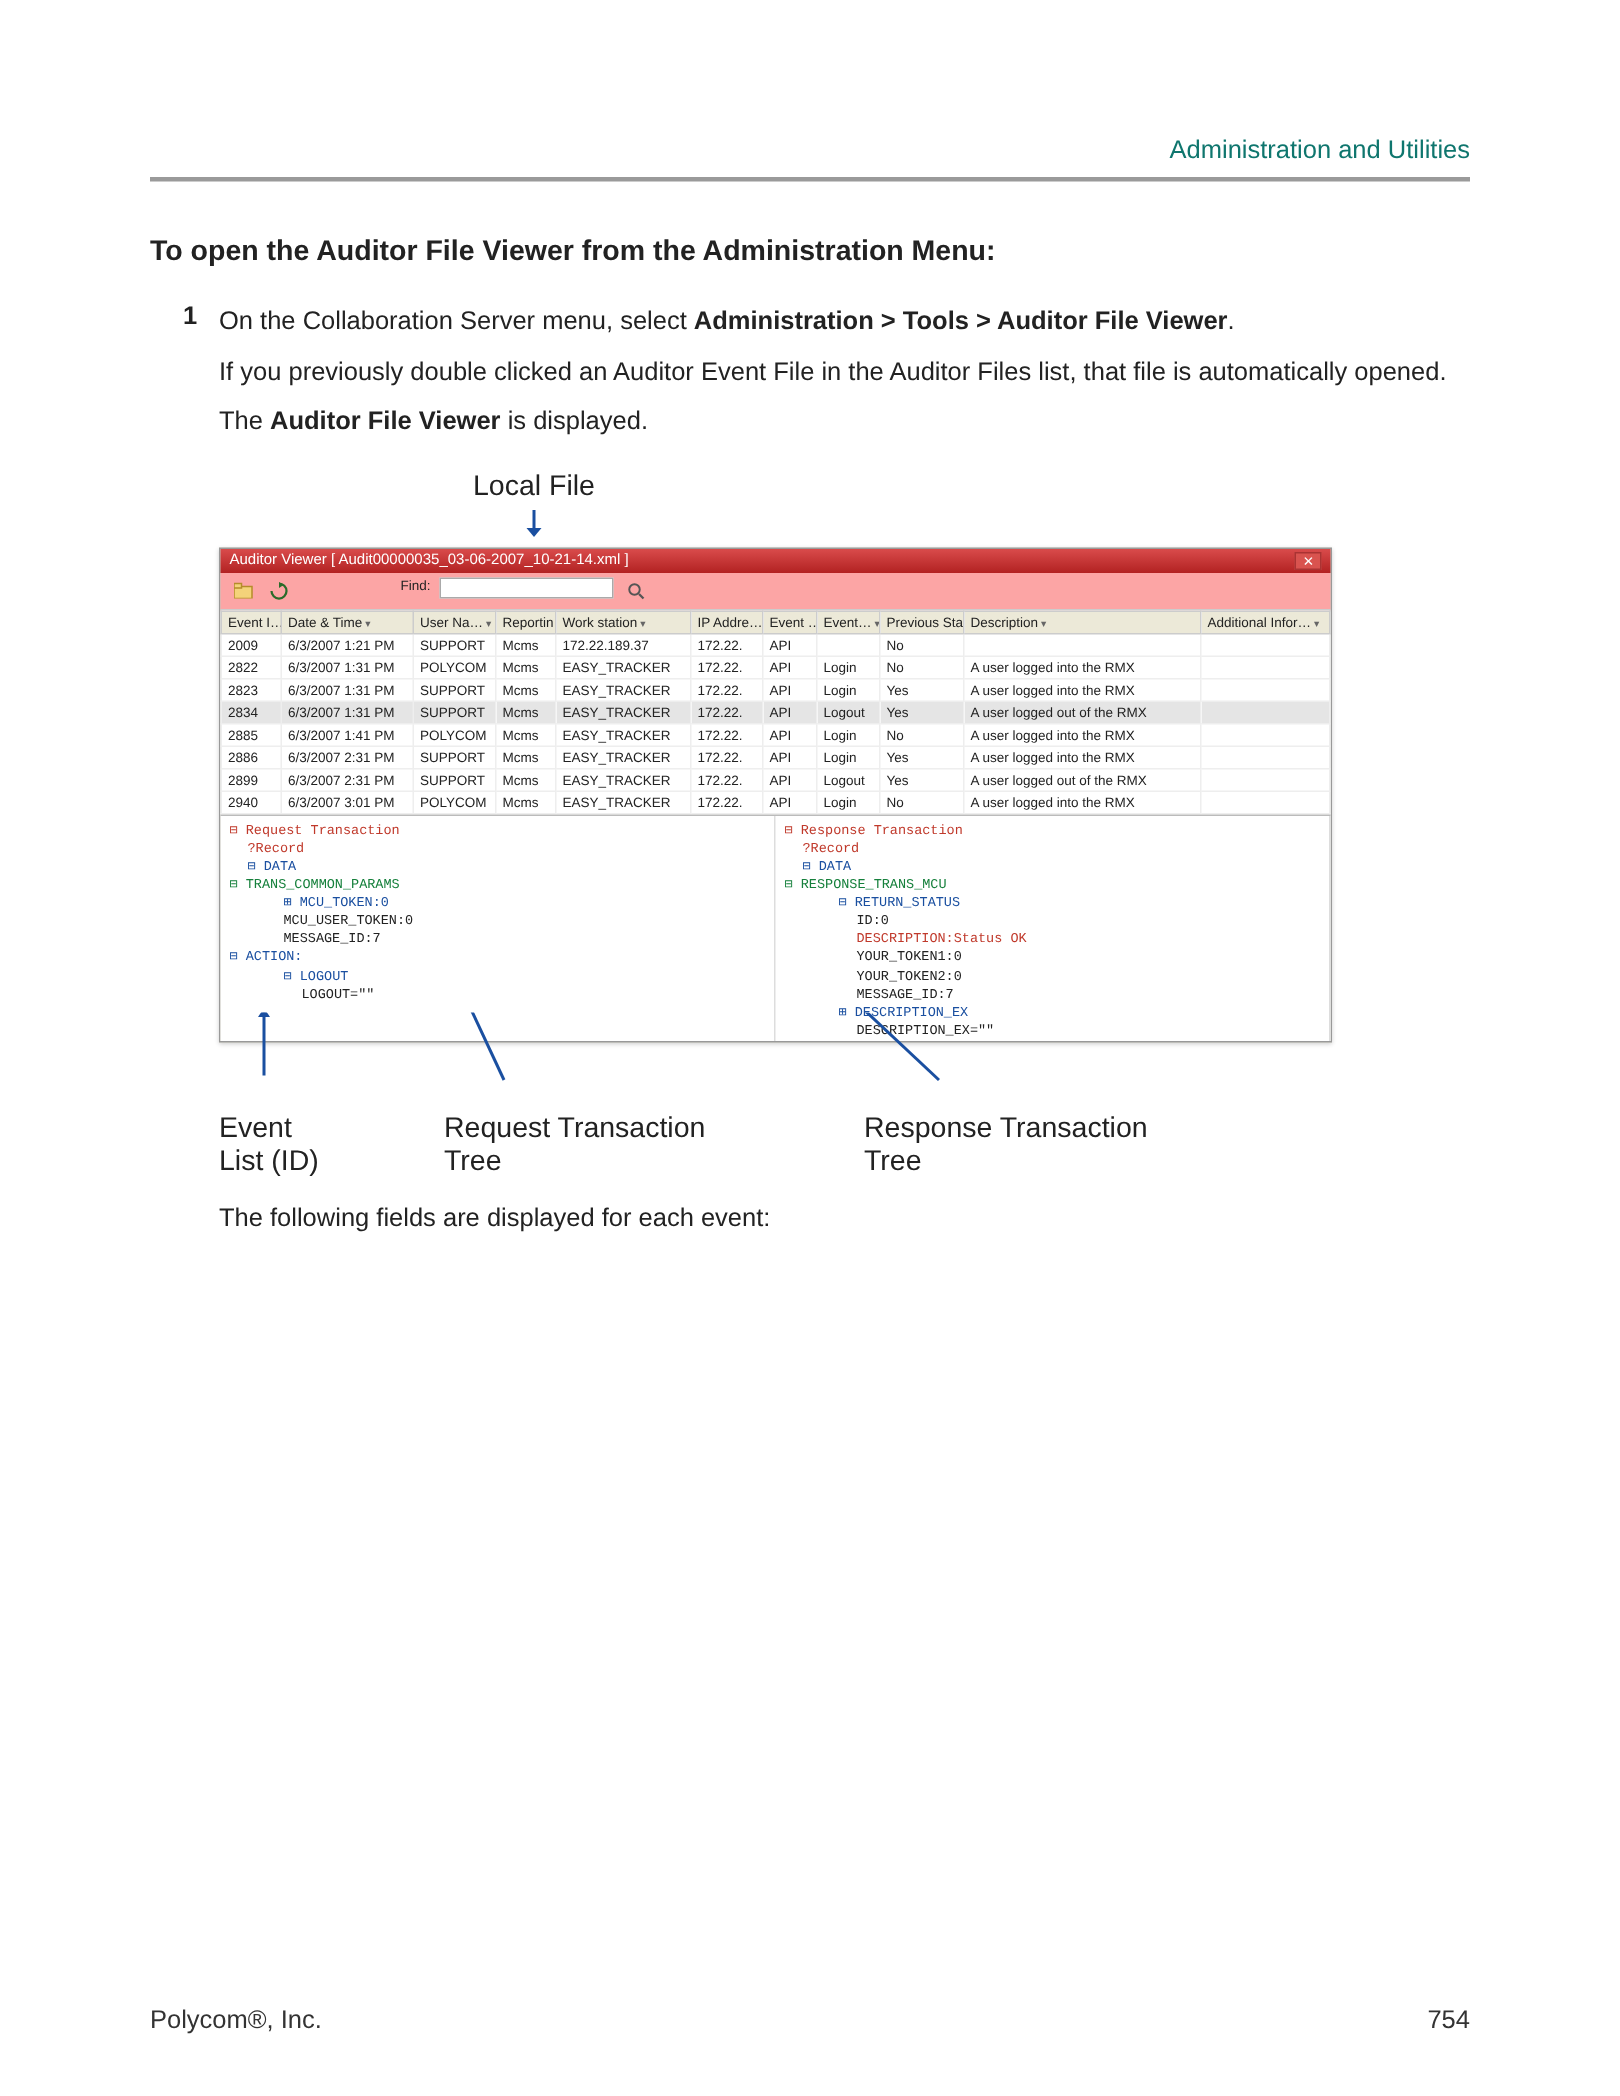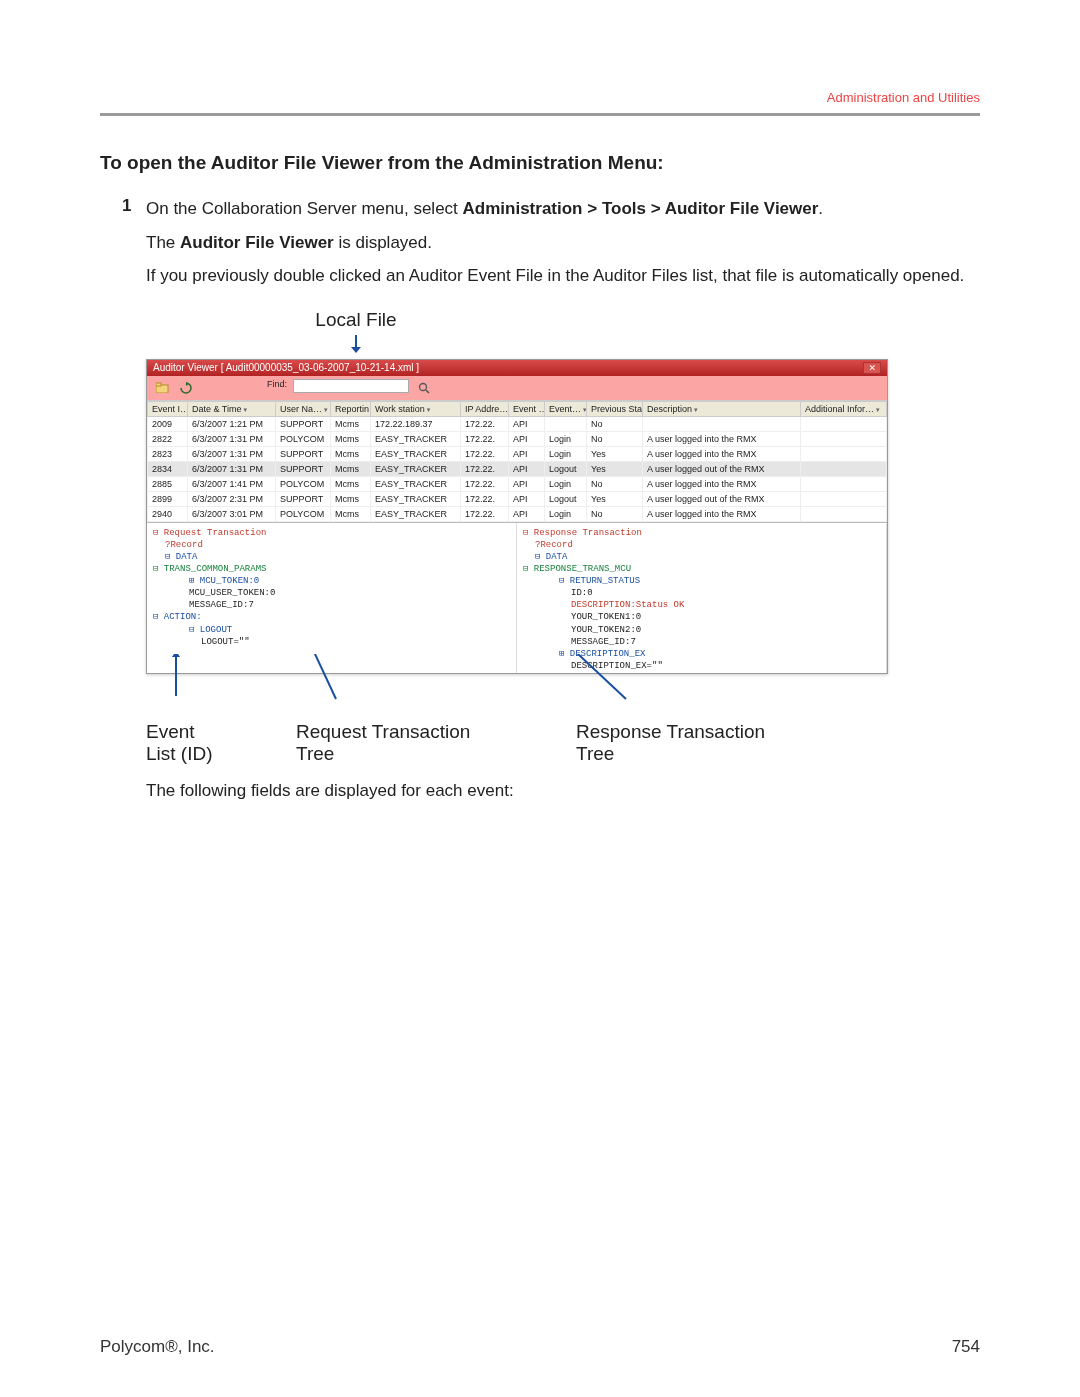--- a/index.html
+++ b/index.html
@@ -12,22 +12,22 @@
   .page {
     width: 1080px;
     min-height: 1397px;
     margin: 0 auto;
     position: relative;
     box-sizing: border-box;
     padding: 90px 100px 40px 100px;
   }
   .header-right {
     text-align: right;
-    font-size: 13px;
-    color: #ef4444;
+    font-size: 17px;
+    color: #0f766e;
     margin-bottom: 8px;
   }
   .hr {
     border: none;
     border-top: 3px solid #9a9a9a;
     margin: 0 0 36px 0;
   }
   .h2 {
     font-weight: bold;
     font-size: 19px;
@@ -205,25 +205,25 @@
 
   <div class="h2">To open the Auditor File Viewer from the Administration Menu:</div>
 
   <div class="step">
     <div class="step-num">1</div>
     <div class="step-body">
       <span>On the Collaboration Server menu, select </span><span class="bold">Administration &gt; Tools &gt; Auditor File Viewer</span><span>.</span>
     </div>
   </div>
 
+  <div class="indent">If you previously double clicked an Auditor Event File in the Auditor Files list, that file is automatically opened.</div>
+
   <div class="indent">
     <span>The </span><span class="bold">Auditor File Viewer</span><span> is displayed.</span>
   </div>
-
-  <div class="indent">If you previously double clicked an Auditor Event File in the Auditor Files list, that file is automatically opened.</div>
 
   <div class="figure">
 
     <div class="local-file-label">Local File</div>
     <div class="arrow-down">
       <svg width="20" height="18">
           <line x1="10" y1="0" x2="10" y2="14" stroke="#1a4fa0" stroke-width="2"></line>
           <polygon points="5,12 15,12 10,18" fill="#1a4fa0"></polygon>
         </svg>
     </div>
@@ -346,20 +346,33 @@
               <td>Mcms</td>
               <td>EASY_TRACKER</td>
               <td>172.22.</td>
               <td>API</td>
               <td>Login</td>
               <td>No</td>
               <td>A user logged into the RMX</td>
               <td></td>
             </tr>
             <tr>
+              <td>2886</td>
+              <td>6/3/2007 2:31 PM</td>
+              <td>SUPPORT</td>
+              <td>Mcms</td>
+              <td>EASY_TRACKER</td>
+              <td>172.22.</td>
+              <td>API</td>
+              <td>Login</td>
+              <td>Yes</td>
+              <td>A user logged into the RMX</td>
+              <td></td>
+            </tr>
+            <tr>
               <td>2899</td>
               <td>6/3/2007 2:31 PM</td>
               <td>SUPPORT</td>
               <td>Mcms</td>
               <td>EASY_TRACKER</td>
               <td>172.22.</td>
               <td>API</td>
               <td>Logout</td>
               <td>Yes</td>
               <td>A user logged out of the RMX</td>

